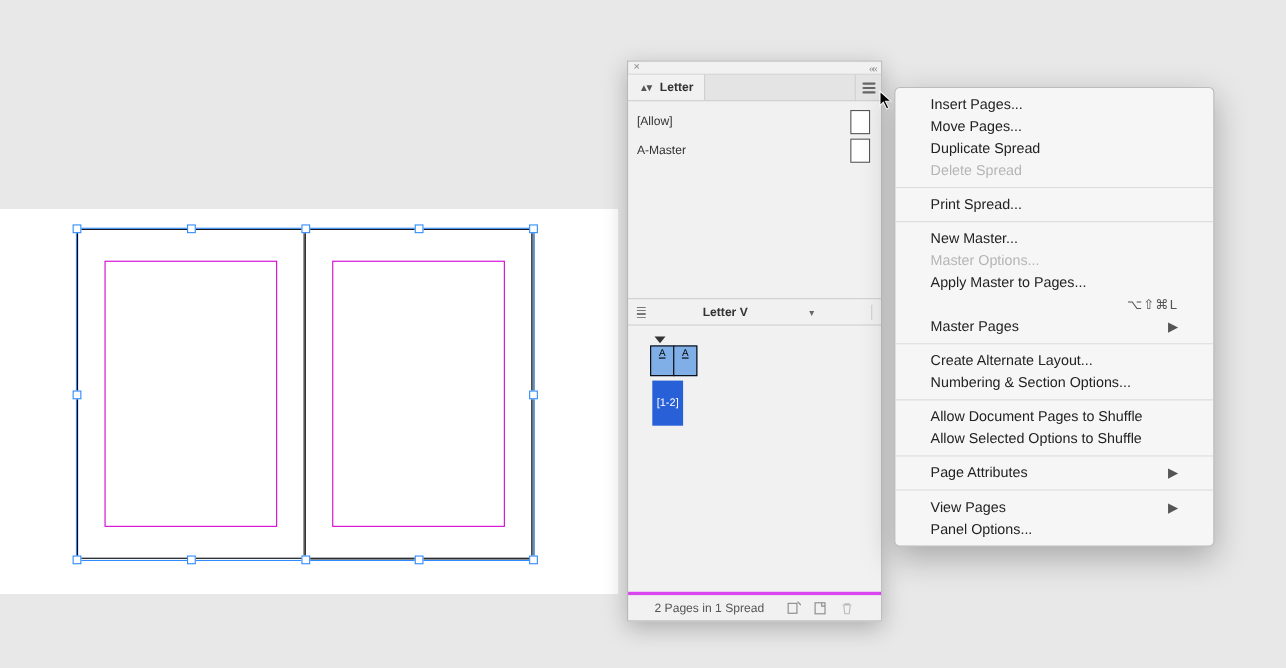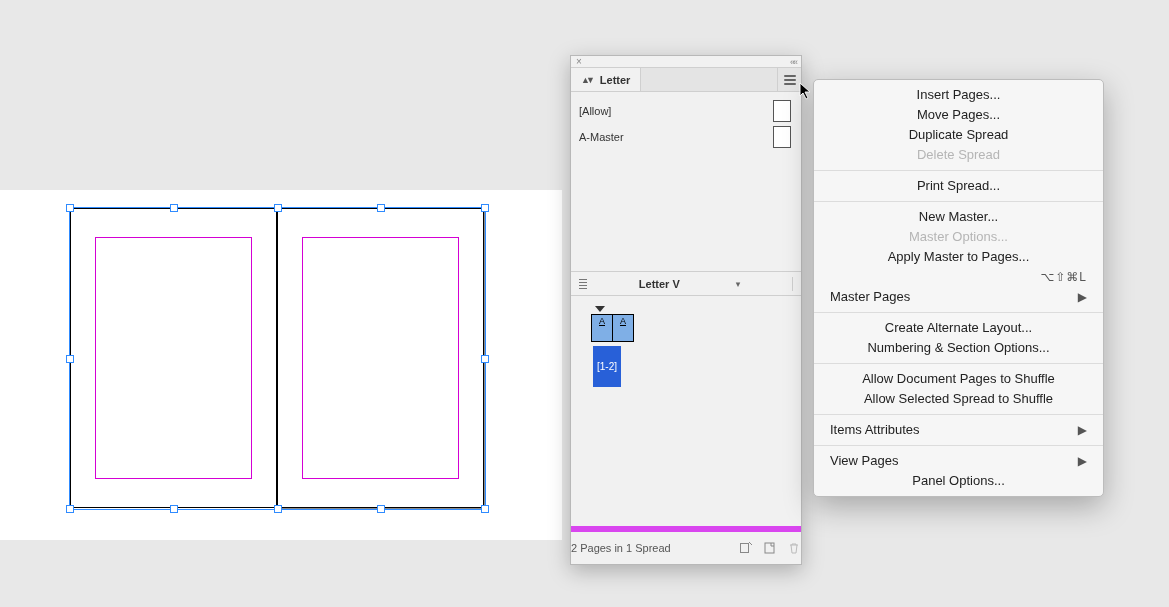--- a/index.html
+++ b/index.html
@@ -41,30 +41,30 @@
   .dd-caret{font-size:9px;color:#666;margin-left:4px;}
   .layout-sep{width:1px;height:14px;background:#cfcfcf;}
 
   .pages-body{flex:1;padding:10px 8px;}
   .arrow-down{width:0;height:0;border-left:5px solid transparent;border-right:5px solid transparent;border-top:6px solid #333;margin-left:16px;margin-bottom:2px;}
   .mini-spread{display:flex;margin-left:12px;}
   .mini-page{width:22px;height:28px;background:#7fafe6;border:1px solid #000;display:flex;align-items:flex-start;justify-content:center;font-size:9px;padding-top:1px;color:#000;text-decoration:underline;}
   .mini-page + .mini-page{border-left:1px solid #000;margin-left:-1px;}
   .spread-label{font-size:10px;color:#fff;background:#2860d8;padding:15px 4px;display:inline-block;margin-left:14px;margin-top:4px;}
 
-  .panel-footer{position:absolute;left:0;right:0;bottom:0;height:38px;border-top:6px solid #d946ef;display:flex;align-items:center;padding:0 0;font-size:11px;color:#555;gap:10px;}
+  .panel-footer{position:absolute;left:0;right:0;bottom:0;height:26px;border-top:3px solid #d946ef;display:flex;align-items:center;padding:0 24px;font-size:11px;color:#555;gap:10px;}
   .foot-spacer{flex:1;}
   .foot-ico{width:14px;height:14px;color:#888;display:flex;align-items:center;justify-content:center;}
 
   
   .cursor-arrow{position:absolute;left:799px;top:82px;width:14px;height:18px;pointer-events:none;}
 
   
   .menu{position:absolute;left:813px;top:79px;width:291px;background:#f6f6f6;border:1px solid #bcbcbc;border-radius:5px;box-shadow:0 10px 30px rgba(0,0,0,.28);padding:5px 0;}
-  .menu-item{height:20px;line-height:20px;padding:0 16px;font-size:13px;color:#222;display:flex;align-items:center;cursor:default;justify-content:center;}
+  .menu-item{height:20px;line-height:20px;padding:0 32px;font-size:13px;color:#222;display:flex;align-items:center;cursor:default;}
   .menu-item.disabled{color:#b5b5b5;}
   .menu-item .sc{margin-left:auto;font-size:12px;color:#555;letter-spacing:1px;}
   .menu-item .sub{margin-left:auto;font-size:12px;color:#555;}
   .menu-sep{height:1px;background:#dcdcdc;margin:5px 0;}
 </style>
 </head>
 <body>
 
 <div class="doc-area">
   <div class="spread-box">
@@ -199,25 +199,25 @@
       <span>Create Alternate Layout...</span>
     </div>
     <div class="menu-item">
       <span>Numbering &amp; Section Options...</span>
     </div>
     <div class="menu-sep"></div>
     <div class="menu-item">
       <span>Allow Document Pages to Shuffle</span>
     </div>
     <div class="menu-item">
-      <span>Allow Selected Spread to Shuffle</span>
-    </div>
-    <div class="menu-sep"></div>
-    <div class="menu-item">
-      <span>Items Attributes</span>
+      <span>Allow Selected Options to Shuffle</span>
+    </div>
+    <div class="menu-sep"></div>
+    <div class="menu-item">
+      <span>Page Attributes</span>
       <span class="sub">▶</span>
     </div>
     <div class="menu-sep"></div>
     <div class="menu-item">
       <span>View Pages</span>
       <span class="sub">▶</span>
     </div>
     <div class="menu-item">
       <span>Panel Options...</span>
     </div>

